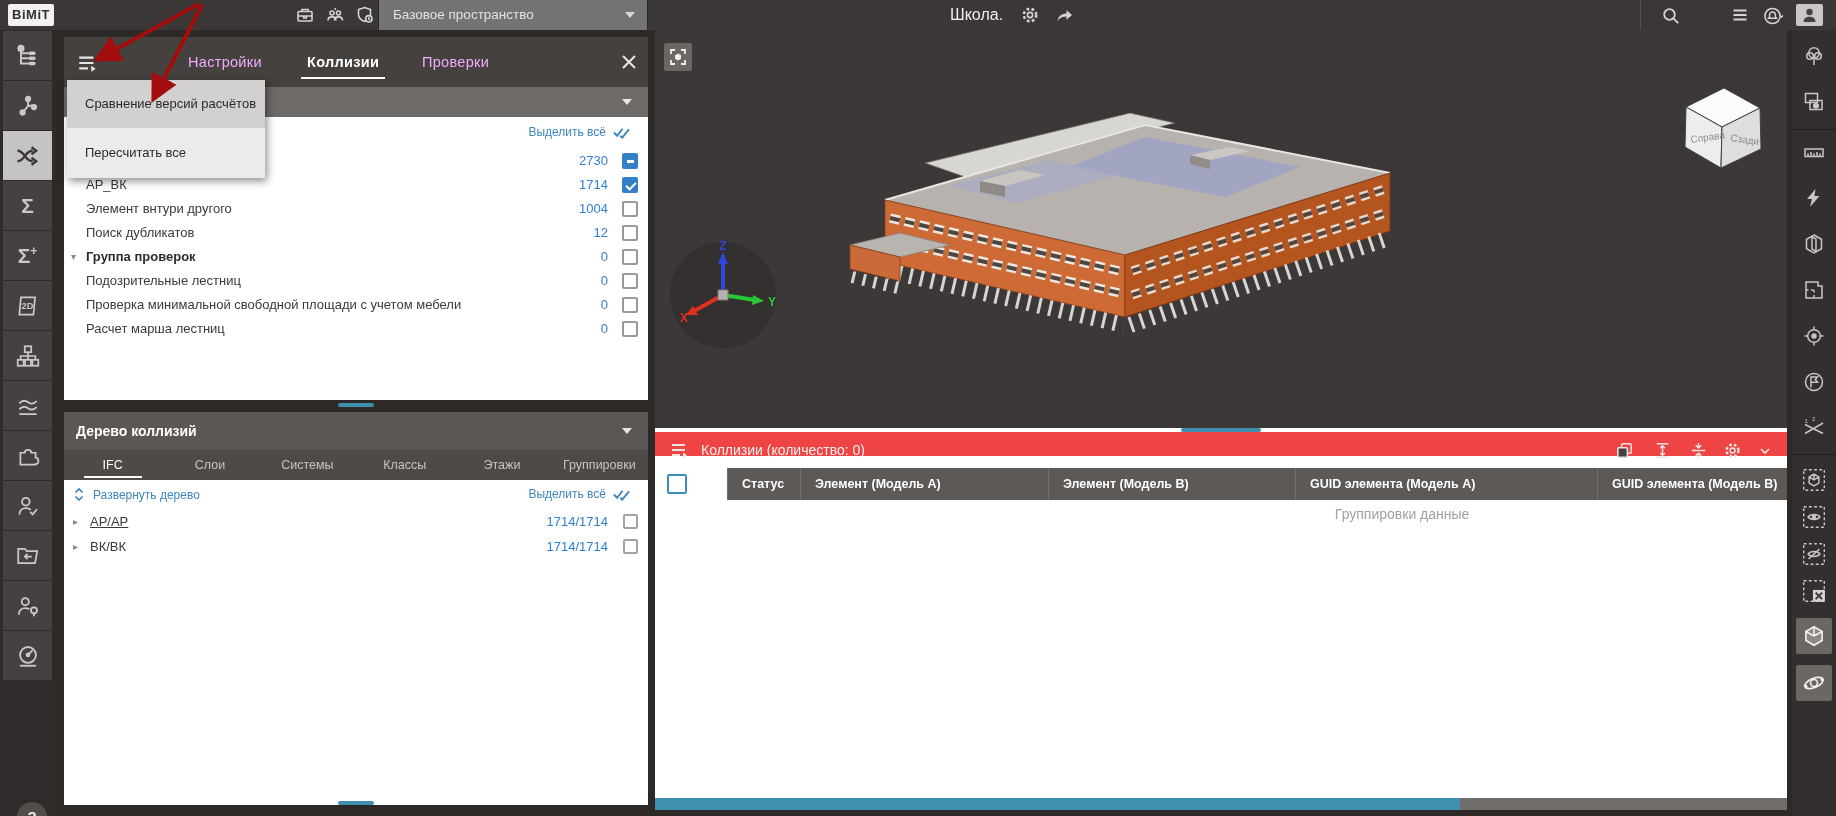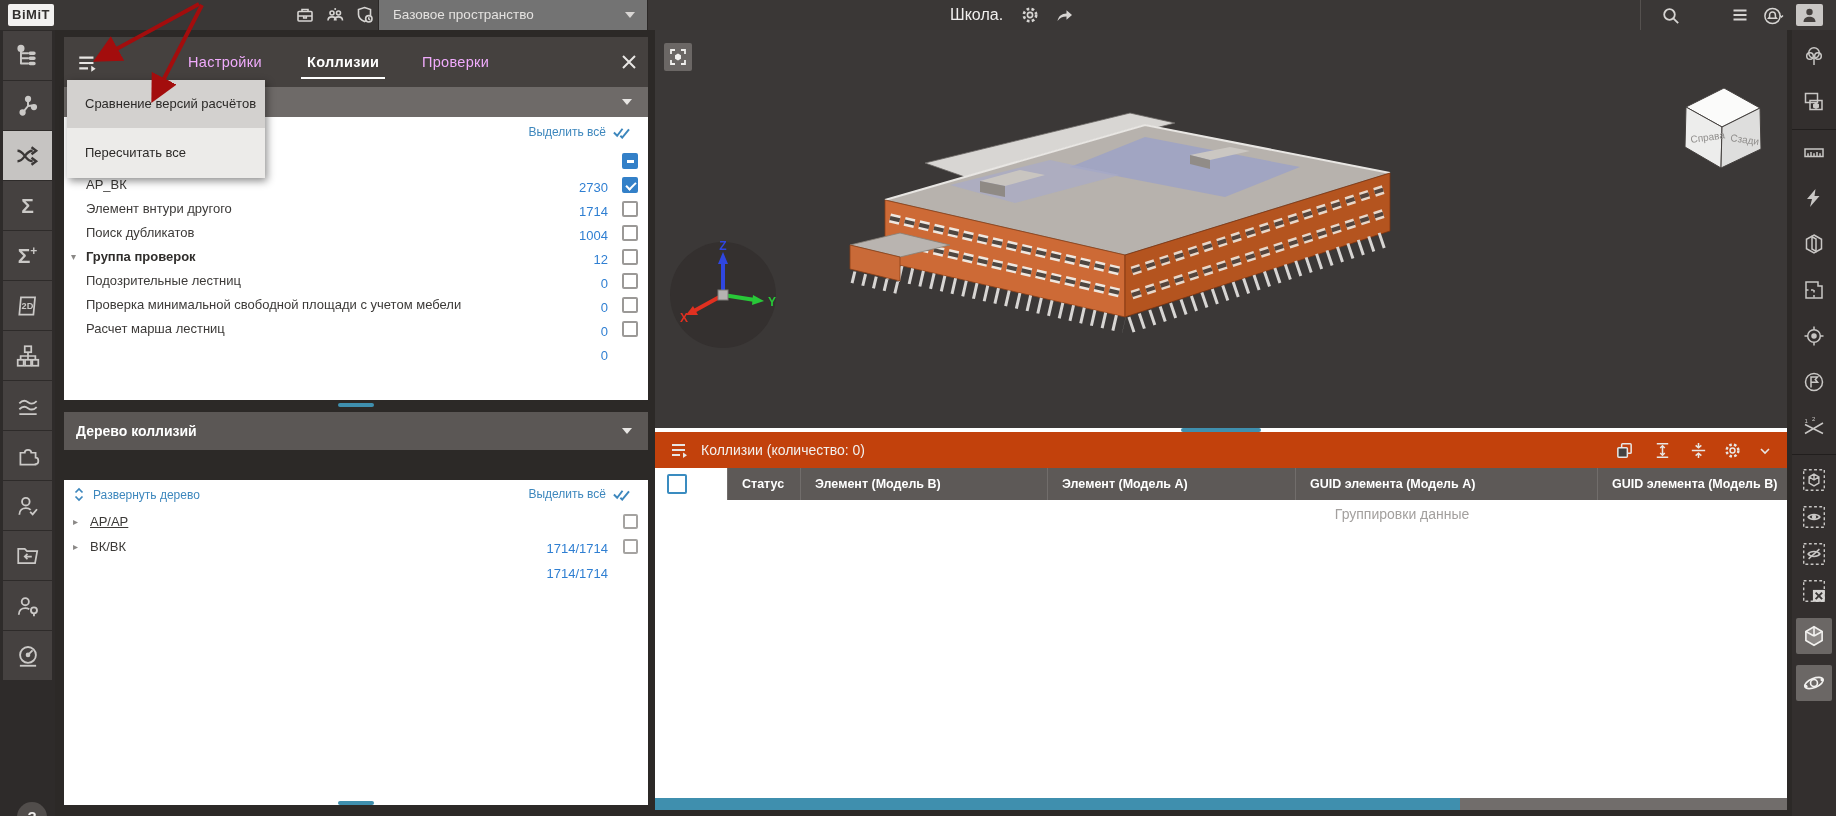--- a/index.html
+++ b/index.html
@@ -35,21 +35,21 @@
   .p-head{left:0;top:0;width:584px;height:50px;background:#45413f;}
   .ptab{top:0;height:50px;line-height:50px;font-size:14.5px;color:#f0abfc;letter-spacing:.3px;}
   .ptab.active{color:#ffffff;font-weight:bold;}
   .ptab.active::after{content:"";position:absolute;left:-6px;right:-6px;bottom:8px;height:2px;background:#fff;}
   .p-band{left:0;top:50px;width:584px;height:30px;background:#6e6a68;}
   .p-list{left:0;top:80px;width:584px;height:283px;background:#ffffff;}
   .link{color:#3d87bd;font-size:12px;}
   .row{left:0;width:584px;height:24px;}
   .row-label{left:22px;top:0;line-height:24px;font-size:13px;color:#3c3a38;white-space:nowrap;}
   .row-label.bold{font-weight:bold;color:#2f2d2b;}
-  .row-count{right:40px;top:0;line-height:24px;font-size:13px;color:#2f7fd2;margin-top:27px;}
+  .row-count{right:40px;top:0;line-height:24px;font-size:13px;color:#2f7fd2;}
   .grp-caret{left:7px;top:0;line-height:24px;font-size:10px;color:#8a8886;}
   .cb{width:16px;height:16px;border:2px solid #9b9997;border-radius:2px;background:#fff;box-sizing:border-box;}
   .cb.checked,.cb.indet{background:#3380c8;border-color:#3380c8;}
   .cb.checked::after{content:"";position:absolute;left:2px;top:3px;width:8px;height:4px;
         border-left:2px solid #fff;border-bottom:2px solid #fff;transform:rotate(-45deg);}
   .cb.indet::after{content:"";position:absolute;left:2.5px;top:5px;width:7px;height:2.5px;background:#fff;}
   .teal-handle{background:#3f8fae;height:4px;border-radius:2px;}
   .t-head{left:0;top:375px;width:584px;height:38px;background:#5b5755;}
   .t-tabs{left:0;top:413px;width:584px;height:30px;background:#4e4a48;display:flex;}
   .t-tab{flex:1;position:relative;text-align:center;line-height:30px;font-size:12.5px;color:#c6c4c2;}
@@ -64,21 +64,21 @@
   .menu-item{position:relative;font-size:13px;color:#2c2a28;padding-left:18px;}
   .menu-item.hl{background:#d3d1cf;height:48px;line-height:48px;}
   .menu-item.plain{height:50px;line-height:50px;}
 
   
   .vp{left:655px;top:30px;width:1132px;height:398px;background:#3b3837;overflow:hidden;}
   .focus-btn{left:9px;top:13px;width:28px;height:28px;background:#6b6765;border-radius:2px;display:flex;align-items:center;justify-content:center;}
 
   
   .ctable{left:655px;top:428px;width:1132px;height:382px;background:#ffffff;}
-  .ct-head{left:0;top:4px;width:1132px;height:36px;background:#c2410c;}
+  .ct-head{left:0;top:4px;width:1132px;height:24px;background:#ef4444;}
   .ct-title{left:46px;top:0;line-height:36px;font-size:14px;color:#f2f1ef;}
   .ct-cols{left:0;top:40px;width:1200px;height:32px;display:flex;}
   .ct-cb-cell{width:72px;background:#ffffff;position:relative;}
   .ct-col{position:relative;background:#5d5957;border-left:1px solid #716d6b;
           color:#fff;font-weight:bold;font-size:12.5px;line-height:32px;padding-left:14px;box-sizing:border-box;white-space:nowrap;overflow:hidden;}
   .ct-empty{top:78px;left:66%;transform:translateX(-50%);font-size:14px;color:#a3a09e;white-space:nowrap;}
   .ct-scroll{left:0;top:370px;width:1132px;height:12px;background:#716d6b;}
   .ct-thumb{left:0;top:0;width:805px;height:12px;background:#3f8fae;}
   .sel-all-cb{left:12px;top:6px;width:20px;height:20px;border:2.5px solid #3a8cc0;border-radius:2px;background:#fff;box-sizing:border-box;}
 
@@ -325,20 +325,28 @@
       </div>
     </div>
 
     <div class="abs teal-handle" style="left:274px;top:366px;width:36px;"></div>
 
     <div class="abs t-head">
       <span class="abs" style="left:12px;line-height:38px;font-size:14px;font-weight:bold;color:#fff;">Дерево коллизий</span>
       <span class="abs caret-dn" style="right:16px;top:16px;border-top-color:#e8e6e4;"></span>
     </div>
 
+    <div class="abs t-tabs">
+      <div class="t-tab active">IFC</div>
+      <div class="t-tab">Слои</div>
+      <div class="t-tab">Системы</div>
+      <div class="t-tab">Классы</div>
+      <div class="t-tab">Этажи</div>
+      <div class="t-tab">Группировки</div>
+    </div>
 
     <div class="abs t-body">
       <div class="abs" style="left:8px;top:7px;display:flex;align-items:center;gap:7px;">
         <svg width="14" height="15" viewBox="0 0 14 15" fill="none" stroke="#3d87bd" stroke-width="1.7">
           <path d="M3.5 5.5L7 2l3.5 3.5M3.5 9.5L7 13l3.5-3.5"></path>
         </svg>
         <span class="link">Развернуть дерево</span>
       </div>
       <div class="abs" style="right:16px;top:7px;display:flex;align-items:center;gap:6px;">
         <span class="link">Выделить всё</span>
@@ -467,22 +475,22 @@
             <path d="M5 7.5l5 5 5-5"></path>
           </svg>
       </div>
     </div>
 
     <div class="abs ct-cols">
       <div class="ct-cb-cell">
         <span class="abs sel-all-cb"></span>
       </div>
       <div class="ct-col" style="width:73px;">Статус</div>
+      <div class="ct-col" style="width:248px;">Элемент (Модель A)</div>
       <div class="ct-col" style="width:247px;">Элемент (Модель B)</div>
-      <div class="ct-col" style="width:248px;">Элемент (Модель A)</div>
       <div class="ct-col" style="width:302px;">GUID элемента (Модель A)</div>
       <div class="ct-col" style="width:190px;">GUID элемента (Модель B)</div>
     </div>
 
     <span class="abs ct-empty">Группировки данные</span>
 
     <div class="abs ct-scroll">
       <div class="abs ct-thumb"></div>
     </div>
   </div>

